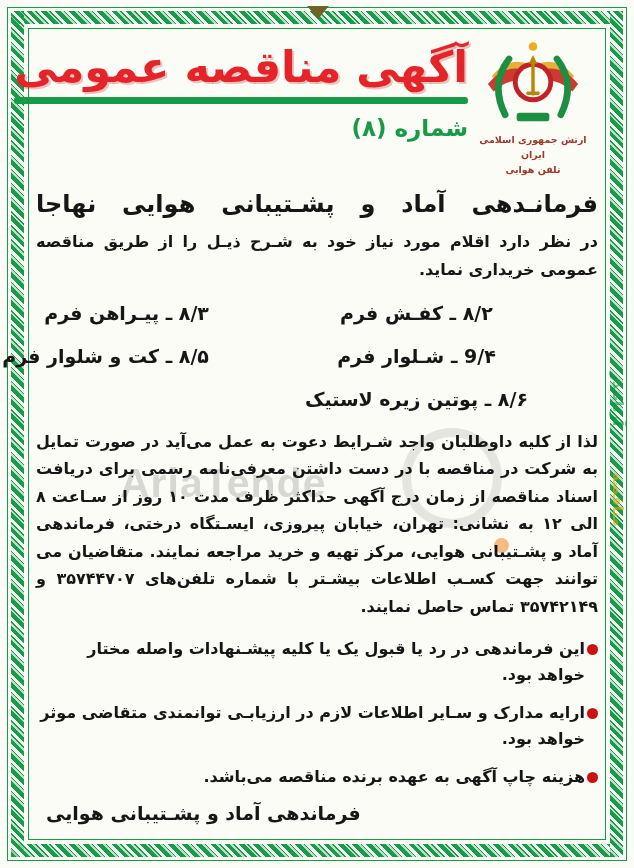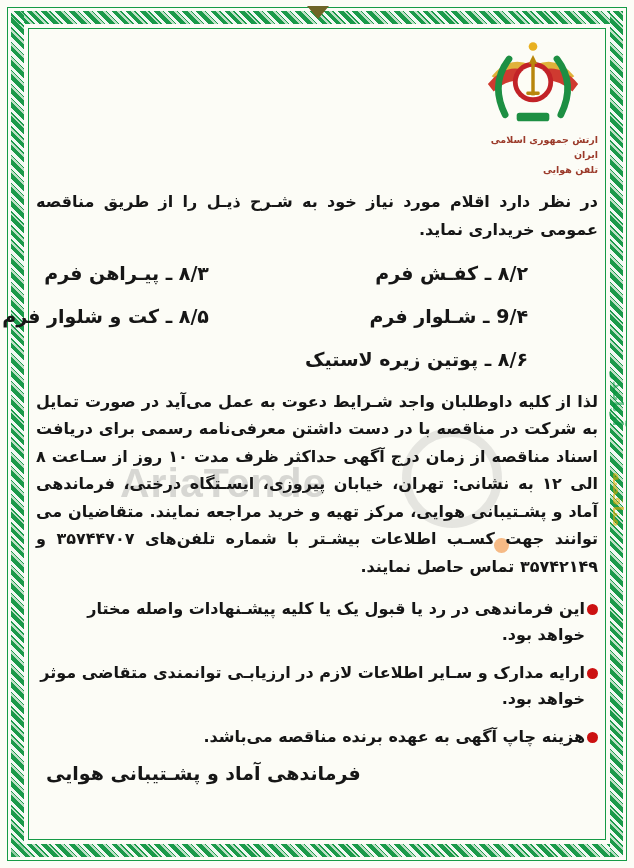--- a/index.html
+++ b/index.html
@@ -36,34 +36,34 @@
     border-radius: 50%; background: rgba(240,120,20,.5); z-index: 1; }
   .wm-side-g { position: absolute; top: 372px; right: 7px; writing-mode: vertical-rl;
     font-size: 15px; font-weight: 700; color: rgba(0,150,60,.55); letter-spacing: 3px; z-index: 3; }
   .wm-side-y { position: absolute; top: 472px; right: 7px; writing-mode: vertical-rl;
     font-size: 15px; font-weight: 700; color: rgba(222,172,0,.6); letter-spacing: 3px; z-index: 3; }
 
   
   .content { position: absolute; inset: 32px 36px; direction: rtl; z-index: 2; }
   .header-row { display: flex; }
   .emblem-box { width: 130px; flex: none; display: flex; flex-direction: column; align-items: center; padding-top: 2px; }
-  .emblem-caption { font-size: 9.5px; font-weight: 700; color: #9b3a2a; text-align: right; line-height: 1.6; margin-top: 2px; }
+  .emblem-caption { font-size: 9.5px; font-weight: 700; color: #9b3a2a; text-align: center; line-height: 1.6; margin-top: 2px; }
   .title-box { flex: 1; padding-top: 10px; padding-left: 6px; }
   .main-title { font-size: 43px; font-weight: 800; color: #e5242a; text-align: center;
     white-space: nowrap; text-shadow: 2px 2px 0 rgba(185,25,25,.25); }
   .title-bar { height: 7px; background: #169a46; border-radius: 3px; margin-top: 5px; }
   .tender-number { font-size: 23px; font-weight: 800; color: #169a46; text-align: right; margin-top: 11px; padding-left: 4px; }
 
   .heading { font-size: 24px; font-weight: 800; margin-top: 12px; text-align: justify; text-align-last: justify; }
   .intro   { font-size: 16px; font-weight: 700; line-height: 28px; text-align: justify; margin-top: 10px; }
 
   .items { display: grid; grid-template-columns: 1fr 1fr; row-gap: 21px; margin-top: 18px;
     font-size: 19px; font-weight: 800; }
   .items .c-r { padding-right: 96px; white-space: nowrap; }
-  .items .c-l { padding-right: 70px; white-space: nowrap; }
+  .items .c-l { padding-right: 70px; white-space: nowrap; text-align: center; }
 
   .paragraph { font-size: 16px; font-weight: 700; line-height: 27.5px; text-align: justify; margin-top: 18px; }
 
   .bullets { margin-top: 16px; }
   .bullet-row { display: flex; gap: 2px; align-items: flex-start; margin-bottom: 12px;
     font-size: 16px; font-weight: 800; line-height: 26px; }
   .dot { width: 11px; height: 11px; border-radius: 50%; background: #cc1111; flex: none; margin-top: 8px; }
 
   .signature { font-size: 19px; font-weight: 800; text-align: left; padding-left: 10px; }
 </style>
@@ -104,22 +104,28 @@
           <rect x="48" y="60" width="14" height="3.5" rx="1.5" fill="#b8860b"></rect>
           <circle cx="55" cy="13" r="4.5" fill="#e8b020"></circle>
           <rect x="38" y="82" width="34" height="9" rx="3" fill="#1d8f43"></rect>
         </svg>
         <div class="emblem-caption">
           <div>ارتش جمهوری اسلامی ایران</div>
           <div>تلفن هوایی</div>
         </div>
       </div>
 
+      <div class="title-box">
+        <div class="main-title">آگهی مناقصه عمومی</div>
+        <div class="title-bar"></div>
+        <div class="tender-number">شماره (۸)</div>
+      </div>
     </div>
 
+    <div class="heading">فرمانـدهی آماد و پشـتیبانی هوایی نهاجا</div>
     <div class="intro">در نظر دارد اقلام مورد نیاز خود به شـرح ذیـل را از طریق مناقصه عمومی خریداری نماید.</div>
 
     <div class="items">
       <div class="c-l">۸/۲ ـ کفـش فرم</div>
       <div class="c-r">۸/۳ ـ پیـراهن فرم</div>
       <div class="c-l">9/۴ ـ شـلوار فرم</div>
       <div class="c-r">۸/۵ ـ کت و شلوار فرم</div>
       <div class="c-l">۸/۶ ـ پوتین زیره لاستیک</div>
     </div>
 

